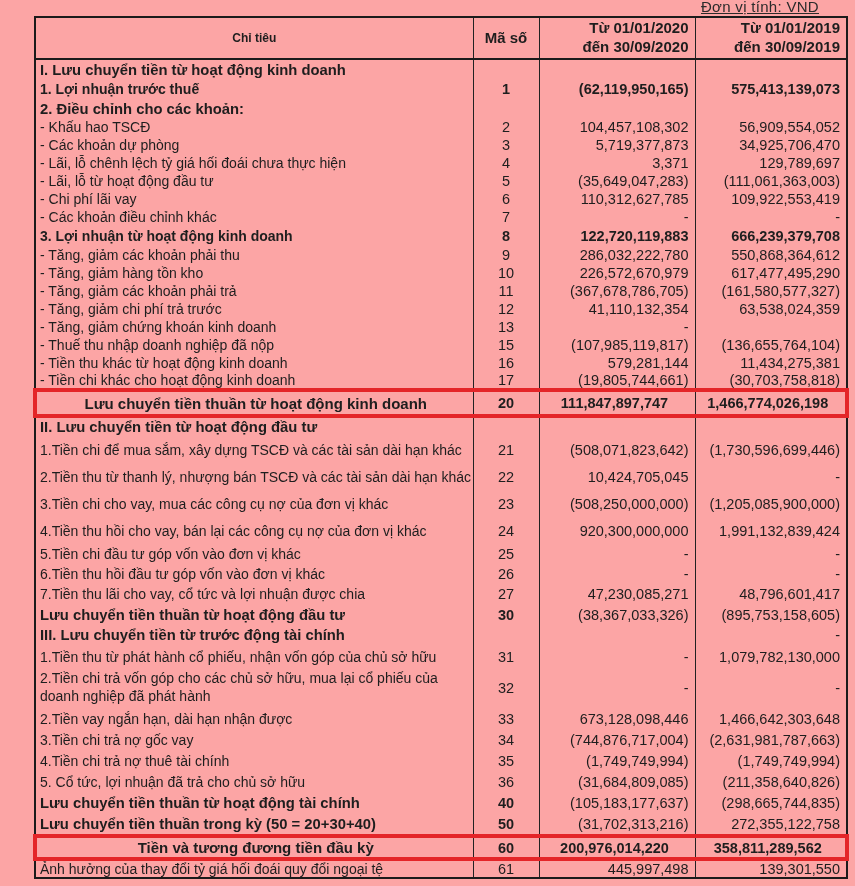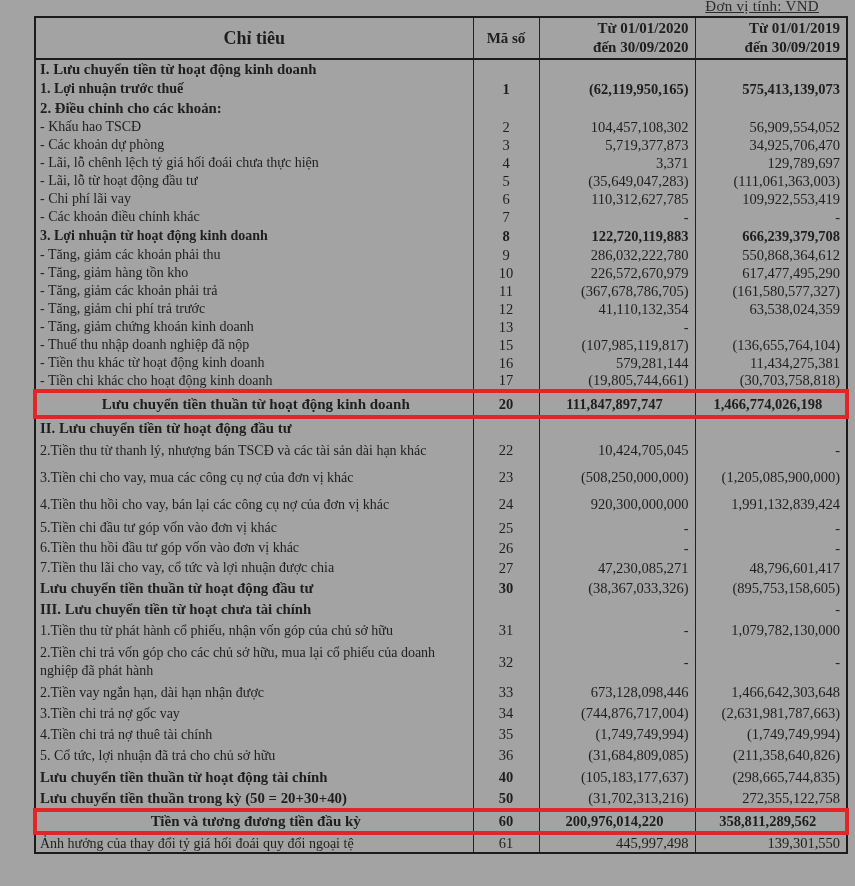--- a/index.html
+++ b/index.html
@@ -1,22 +1,22 @@
 <!DOCTYPE html>
 <html><head>
 <meta charset="utf-8">
 <style>
   html,body{margin:0;padding:0;}
   body{background:#ffffff;}
   .page{
     position:relative;
     width:855px;height:886px;
     overflow:hidden;
-    background:#a3a3a3;
-    font-family:Liberation Serif, serif;
+    background:#fca5a5;
+    font-family:Liberation Sans, sans-serif;
     color:#1e1e1e;
   }
   .unit-label{
     position:absolute;top:-2px;right:36px;
     font-size:15px;color:#2b2b2b;
     text-decoration:underline;
     letter-spacing:.3px;
   }
   table.fin{
     position:absolute;left:33px;top:16px;
@@ -29,21 +29,21 @@
   }
   table.fin{border:2px solid #1b1b1b;}
   td,th{
     border-left:1.5px solid #222222 !important;
     vertical-align:middle;
     overflow:hidden;
   }
   td:first-child,th:first-child{border-left:0 !important;}
   thead th{border-bottom:2px solid #1b1b1b !important;}
   th{font-weight:bold;padding:1px 4px;}
-  .h-item{text-align:center;font-size:18px;}
+  .h-item{text-align:center;font-size:12px;}
   .h-code{text-align:center;font-size:15px;line-height:1.1;}
   .h-period{text-align:right;font-size:15px;line-height:1.25;padding-right:6px;}
   .h-period .l2{display:block;}
   .c-label{text-align:left;padding:0 2px 0 4px;font-size:14px;white-space:nowrap;}
   .c-code{text-align:center;font-size:14.5px;padding:0 1px;}
   .c-v2020,.c-v2019{text-align:right;padding:0 6px 0 1px;font-size:14.5px;white-space:nowrap;}
   .r-section .c-label{font-weight:bold;font-size:14.8px;}
   .r-bold-item .c-label,.r-bold-item .c-code,.r-bold-item .c-v2020,.r-bold-item .c-v2019{font-weight:bold;}
   .r-total .c-label,.r-total .c-code{font-weight:bold;}
   .r-total .c-label{font-size:14.8px;}
@@ -200,20 +200,26 @@
           <td class="c-v2020">111,847,897,747</td>
           <td class="c-v2019">1,466,774,026,198</td>
         </tr>
         <tr class="r-section" style="height: 20px;">
           <td class="c-label">II. Lưu chuyển tiền từ hoạt động đầu tư</td>
           <td class="c-code"></td>
           <td class="c-v2020"></td>
           <td class="c-v2019"></td>
         </tr>
         <tr class="r-item" style="height: 27px;">
+          <td class="c-label">1.Tiền chi để mua sắm, xây dựng TSCĐ và các tài sản dài hạn khác</td>
+          <td class="c-code">21</td>
+          <td class="c-v2020">(508,071,823,642)</td>
+          <td class="c-v2019">(1,730,596,699,446)</td>
+        </tr>
+        <tr class="r-item" style="height: 27px;">
           <td class="c-label">2.Tiền thu từ thanh lý, nhượng bán TSCĐ và các tài sản dài hạn khác</td>
           <td class="c-code">22</td>
           <td class="c-v2020">10,424,705,045</td>
           <td class="c-v2019">-</td>
         </tr>
         <tr class="r-item" style="height: 27px;">
           <td class="c-label">3.Tiền chi cho vay, mua các công cụ nợ của đơn vị khác</td>
           <td class="c-code">23</td>
           <td class="c-v2020">(508,250,000,000)</td>
           <td class="c-v2019">(1,205,085,900,000)</td>
@@ -242,21 +248,21 @@
           <td class="c-v2020">47,230,085,271</td>
           <td class="c-v2019">48,796,601,417</td>
         </tr>
         <tr class="r-total" style="height: 21px;">
           <td class="c-label">Lưu chuyển tiền thuần từ hoạt động đầu tư</td>
           <td class="c-code">30</td>
           <td class="c-v2020">(38,367,033,326)</td>
           <td class="c-v2019">(895,753,158,605)</td>
         </tr>
         <tr class="r-section" style="height: 20px;">
-          <td class="c-label">III. Lưu chuyển tiền từ hoạt chưa tài chính</td>
+          <td class="c-label">III. Lưu chuyển tiền từ trước động tài chính</td>
           <td class="c-code"></td>
           <td class="c-v2020"></td>
           <td class="c-v2019">-</td>
         </tr>
         <tr class="r-item" style="height: 23px; margin-top: 13px;">
           <td class="c-label">1.Tiền thu từ phát hành cổ phiếu, nhận vốn góp của chủ sở hữu</td>
           <td class="c-code">31</td>
           <td class="c-v2020">-</td>
           <td class="c-v2019">1,079,782,130,000</td>
         </tr>

